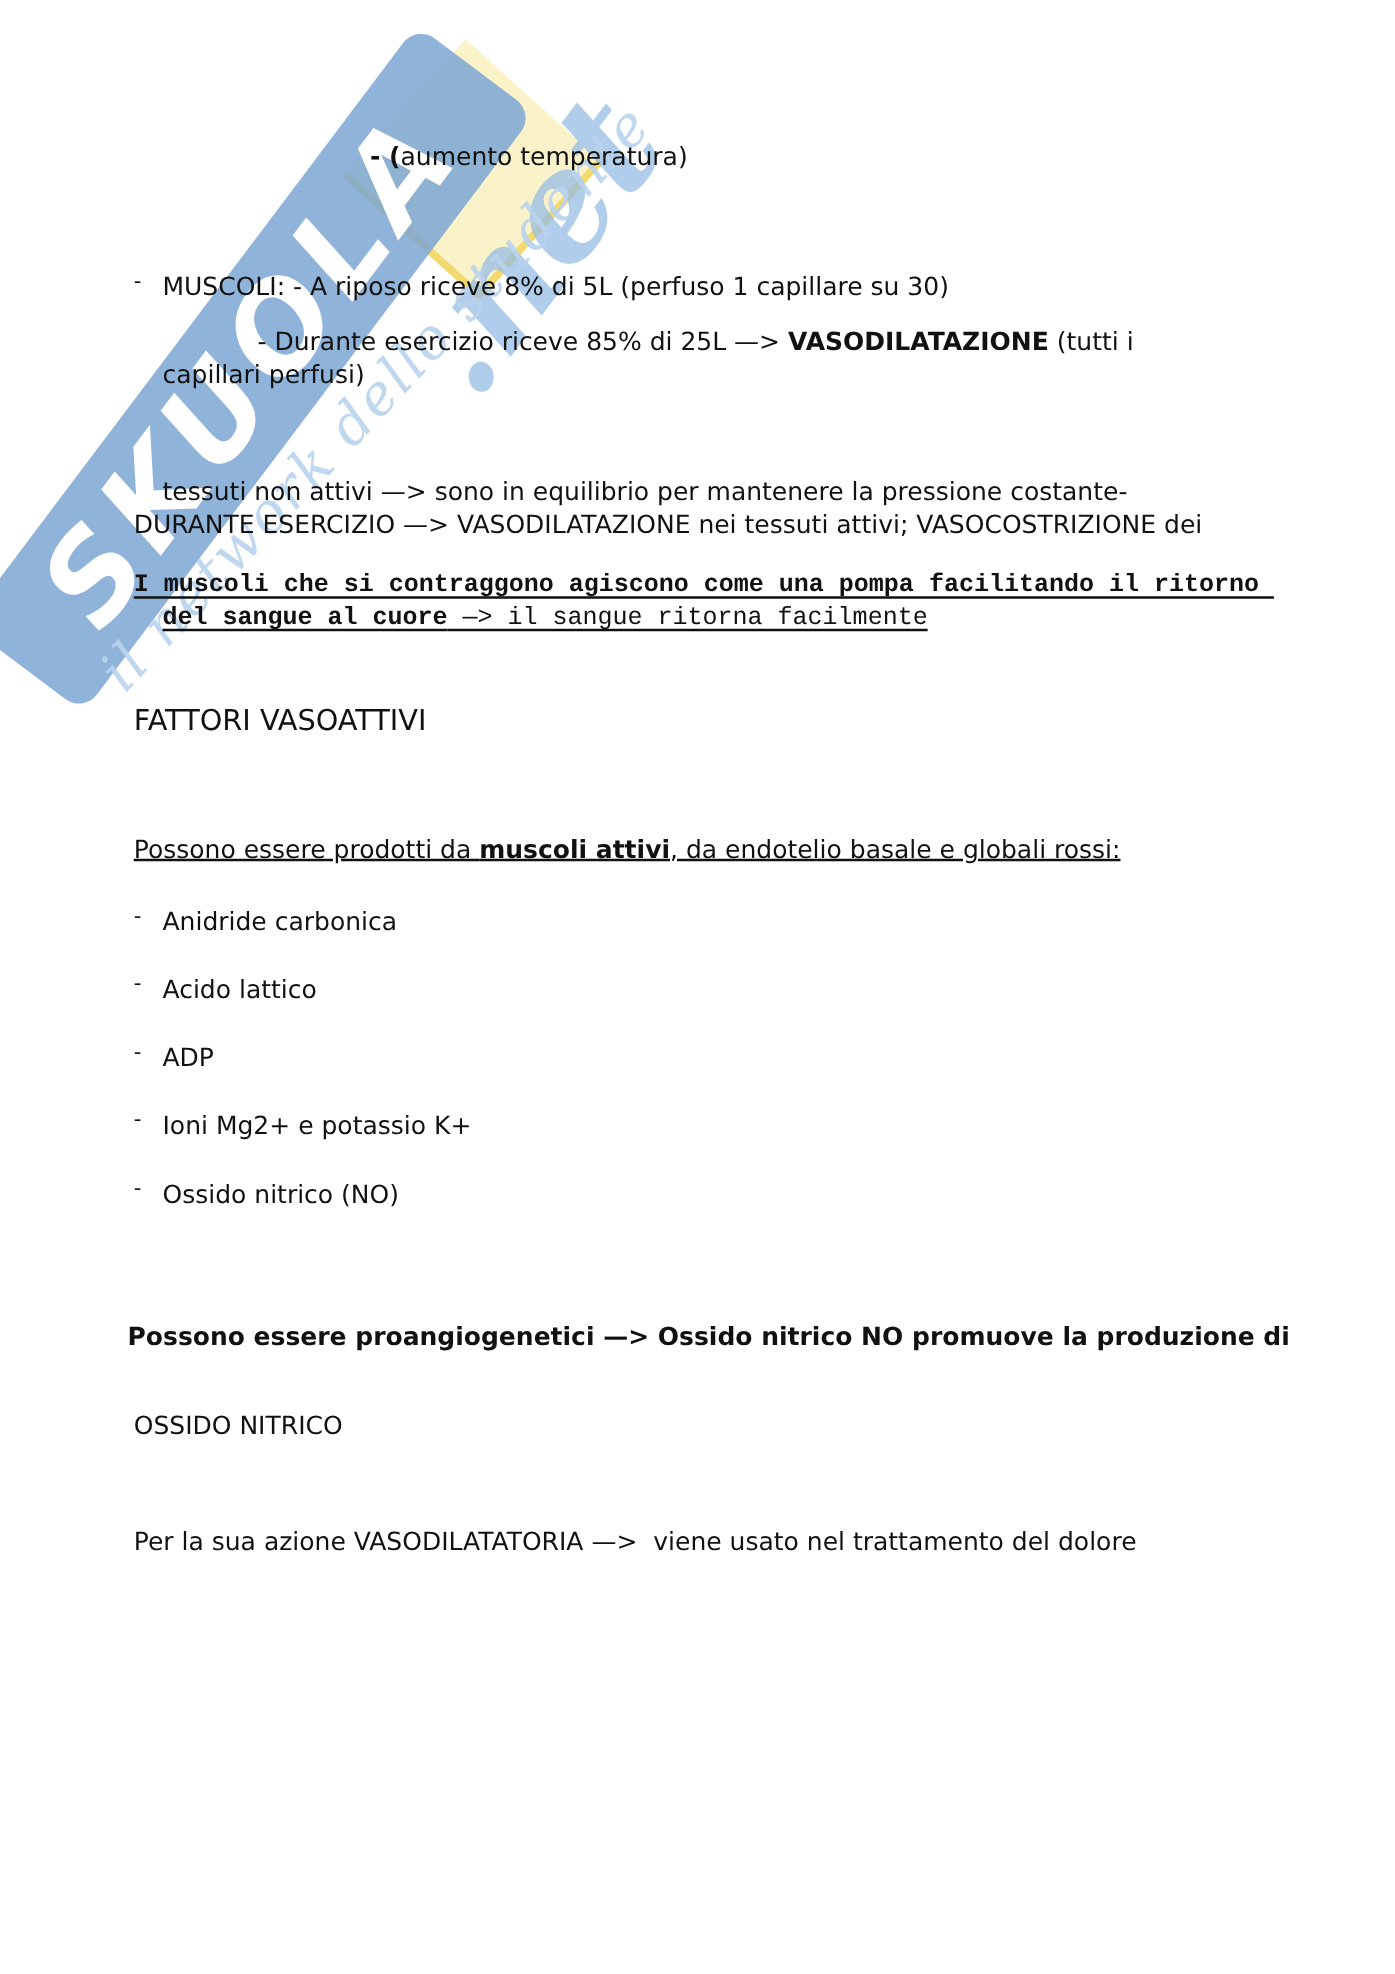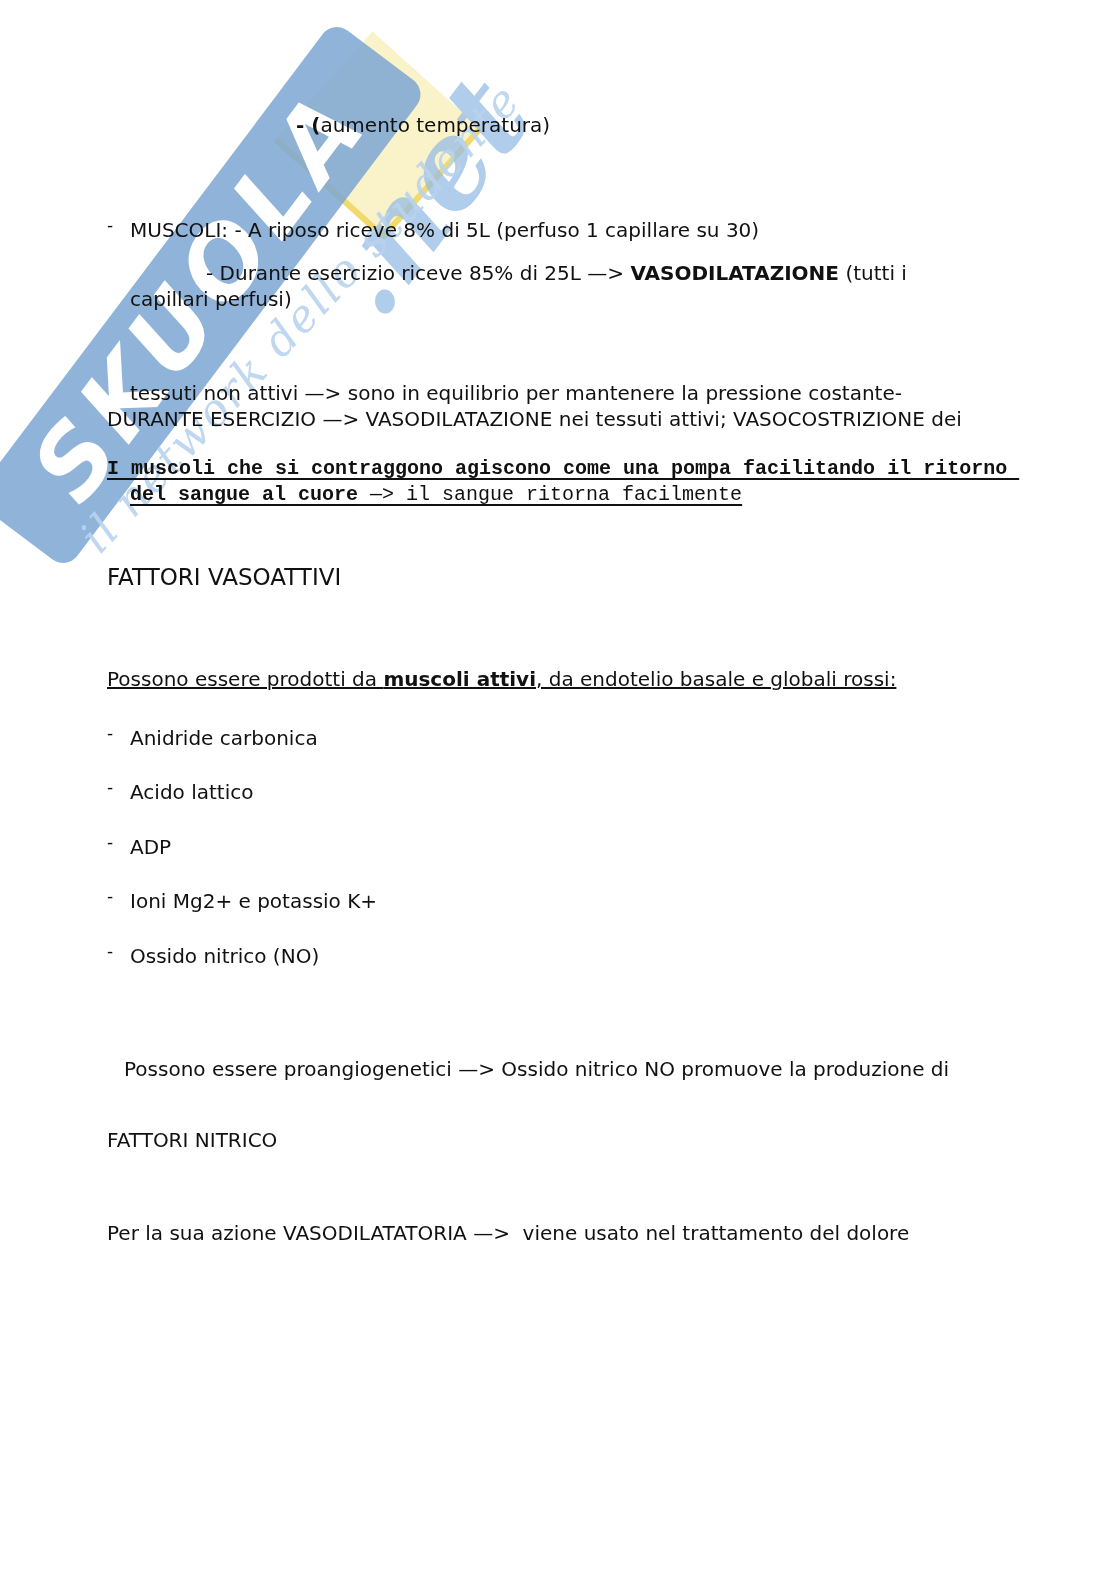--- a/index.html
+++ b/index.html
@@ -103,23 +103,23 @@
   <div class="blk" style="left:107px;top:883px;">
     <div class="line"><span class="dash">-</span><span>Ioni Mg2+ e potassio K+</span></div>
   </div>
   <div class="blk" style="left:107px;top:938px;">
     <div class="line"><span class="dash">-</span><span>Ossido nitrico (NO)</span></div>
   </div>
 
   <div class="blk" style="left:107px;top:985px;">
   </div>
 
-  <div class="blk" style="left:124px;top:1056px;">
+  <div class="blk" style="left:102px;top:1056px;font-weight:bold;">
     <div class="line">Possono essere proangiogenetici —&gt; Ossido nitrico NO promuove la produzione di</div>
   </div>
 
-  <div class="blk" style="left:107px;top:1127px;">FATTORI NITRICO</div>
+  <div class="blk" style="left:107px;top:1127px;">OSSIDO NITRICO</div>
 
   <div class="blk" style="left:107px;top:1220px;">
     <div class="line">Per la sua azione VASODILATATORIA —&gt;  viene usato nel trattamento del dolore</div>
   </div>
 
 </main>
 
 </body></html>

